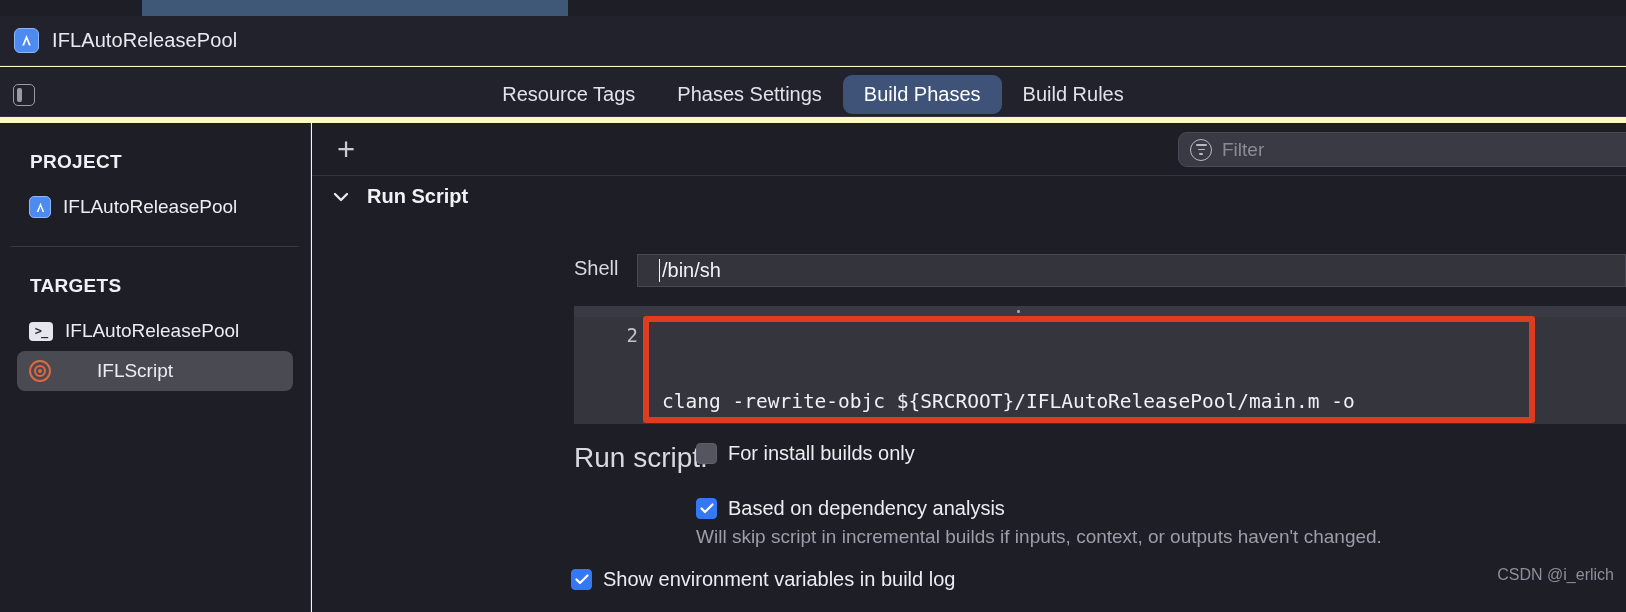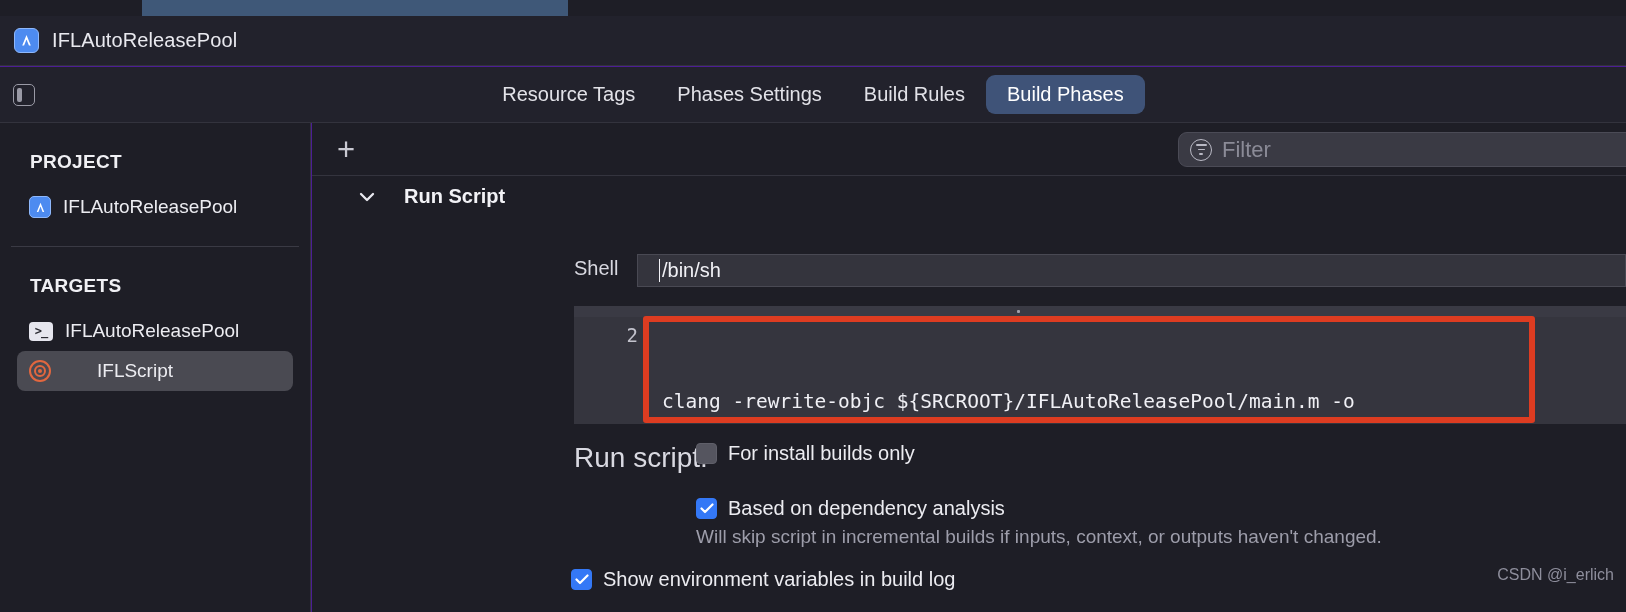--- a/index.html
+++ b/index.html
@@ -5,21 +5,21 @@
   * { box-sizing: border-box; margin: 0; padding: 0; }
   html, body {
     width: 1626px; height: 612px;
     background: #1e1e26;
     font-family: "Liberation Sans", sans-serif;
     overflow: hidden;
   }
   .app {
     position: relative;
     width: 1626px; height: 612px;
-    background: #4c1d95;
+    background: #fef9c3;
     color: #e8e8ec;
   }
 
   
   .top-strip {
     position: absolute; left: 0; top: 0; width: 1626px; height: 16px;
     background: #1e1e26;
   }
   .top-strip-tab {
     position: absolute; left: 142px; top: 0; width: 426px; height: 16px;
@@ -41,21 +41,21 @@
     flex: none;
   }
   .proj-icon svg { display: block; }
   .title-text {
     margin-left: 13px;
     font-size: 20px; color: #e9e9ef; letter-spacing: .1px;
   }
 
   
   .tab-bar {
-    position: absolute; left: 0; top: 67px; width: 1626px; height: 56px;
+    position: absolute; left: 0; top: 67px; width: 1626px; height: 50px;
     background: #22222c;
     border-bottom: 1px solid #33333d;
   }
   .sidebar-toggle {
     position: absolute; left: 10px; top: 14px;
     width: 28px; height: 28px;
     display: flex; align-items: center; justify-content: center;
     cursor: pointer;
   }
   .sidebar-toggle .sb-rect {
@@ -147,29 +147,29 @@
     width: 22px; height: 22px; border-radius: 50%;
     border: 1.8px solid #b9b9c4; flex: none;
     display: flex; flex-direction: column; align-items: center; justify-content: center; gap: 2.5px;
   }
   .filter-icon i { display: block; background: #b9b9c4; height: 1.8px; border-radius: 1px; }
   .filter-icon i:nth-child(1) { width: 11px; }
   .filter-icon i:nth-child(2) { width: 7px; }
   .filter-icon i:nth-child(3) { width: 4px; }
   .filter-input {
     background: transparent; border: 0; outline: 0;
-    font-family: "Liberation Sans", sans-serif; font-size: 22px; color: #dcdce4;
+    font-family: "Liberation Sans", sans-serif; font-size: 19px; color: #dcdce4;
     width: 400px;
   }
   .filter-input::placeholder { color: #8b8b97; }
 
   
   .phase-header {
     position: absolute; left: 0; top: 62px;
-    display: flex; align-items: center; gap: 28px; padding-left: 46px;
+    display: flex; align-items: center; gap: 17px; padding-left: 20px;
   }
   .chev {
     width: 18px; height: 18px; flex: none;
     display: flex; align-items: center; justify-content: center;
     cursor: pointer;
   }
   .phase-title { font-size: 20px; font-weight: bold; color: #f2f2f6; }
 
   
   .shell-row {
@@ -280,22 +280,22 @@
 
   <div class="tab-bar">
     <div class="sidebar-toggle">
       <div class="sb-rect">
           <div class="sb-fill"></div>
         </div>
     </div>
     <div class="tabs">
       <div class="tab">Resource Tags</div>
       <div class="tab">Phases Settings</div>
+      <div class="tab selected">Build Phases</div>
       <div class="tab">Build Rules</div>
-      <div class="tab selected">Build Phases</div>
     </div>
   </div>
 
   <div class="sidebar">
     <div class="section-title">PROJECT</div>
 
     <div style="height:14px"></div>
     <div class="nav-row">
       <span class="icon-app">
         <svg width="13" height="13" viewBox="0 0 16 16">

